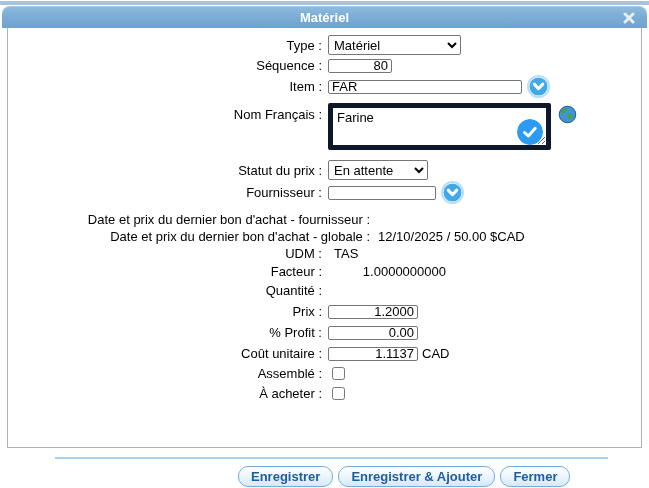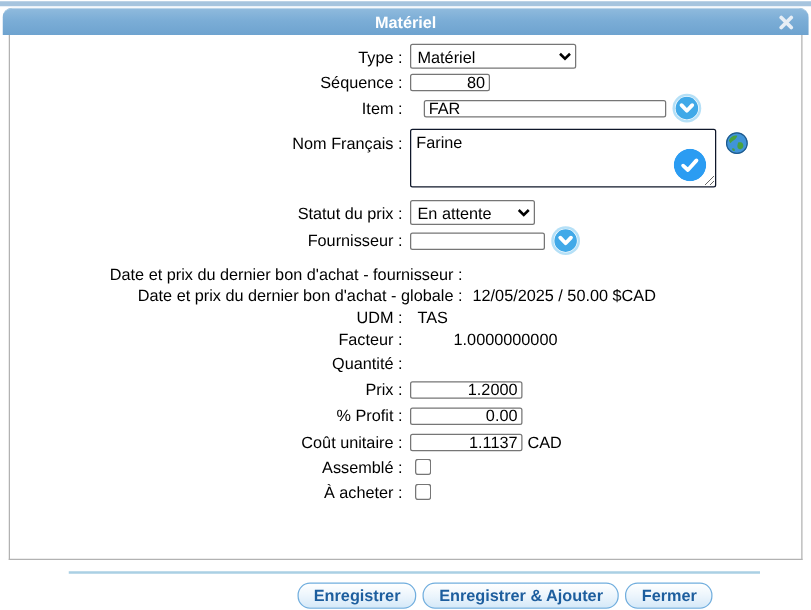--- a/index.html
+++ b/index.html
@@ -43,29 +43,29 @@
   .sel-statut { width:100px; }
   .sel-unit { width:62px; margin-left:2px; }
   input[type=text] {
     height:14px; font-size:13px; font-family:Liberation Sans, sans-serif;
     border:1px solid #767676; border-radius:2px; padding:1px 3px; background:#fff;
   }
   .in-seq {
     width:64px; height:21px; text-align:right;
     background:#d6e7f5; border:2px solid #2b2b2b; border-radius:1px;
   }
-  .in-item { width:194px;margin-left:11px; }
+  .in-item { width:194px; }
   .in-fourn { width:108px; }
   .in-num { width:90px; text-align:right; }
   .num-box { width:118px; text-align:right; white-space:nowrap; }
   .unit-lbl { margin-left:4px; }
   .ta-wrap { position:relative; display:inline-block; }
   textarea {
-    width:245px; height:47px; font-size:13px; font-family:"Liberation Sans",sans-serif;
-    border:1px solid #0f172a; border-radius:2px; padding:2px 4px; resize:both;
+    width:223px; height:47px; font-size:13px; font-family:"Liberation Sans",sans-serif;
+    border:5px solid #0f172a; border-radius:2px; padding:2px 4px; resize:both;
   }
   .check-badge { position:absolute; right:8px; bottom:8px; border-radius:50%; }
   .lookup-icon { margin-left:7px; border-radius:50%; box-shadow:0 0 0 2px #b5e0f7; cursor:pointer; }
   .globe-icon { margin-left:7px; align-self:flex-start; margin-top:2px; cursor:pointer; }
   input[type=checkbox] { width:13px; height:13px; margin:0 0 0 10px; }
   .row-text { min-height:15px; }
   .footer-divider {
     border:none; border-top:2px solid #aad0e4;
     width:553px; margin:9px 0 0 53px;
   }
@@ -168,21 +168,21 @@
       </span>
     </div>
 
     <div class="row row-text mt10">
       <span class="lbl-wide">Date et prix du dernier bon d'achat - fournisseur :</span>
       <span class="txt-val"></span>
     </div>
 
     <div class="row row-text mt2">
       <span class="lbl-wide">Date et prix du dernier bon d'achat - globale :</span>
-      <span class="txt-val">12/05/2025 / 50.00 $CAD</span>
+      <span class="txt-val">12/10/2025 / 50.00 $CAD</span>
     </div>
 
     <div class="row row-text mt2">
       <span class="lbl">UDM :</span>
       <span class="txt-val" style="margin-left:12px">TAS</span>
     </div>
 
     <div class="row row-text mt3">
       <span class="lbl">Facteur :</span>
       <span class="fld">

